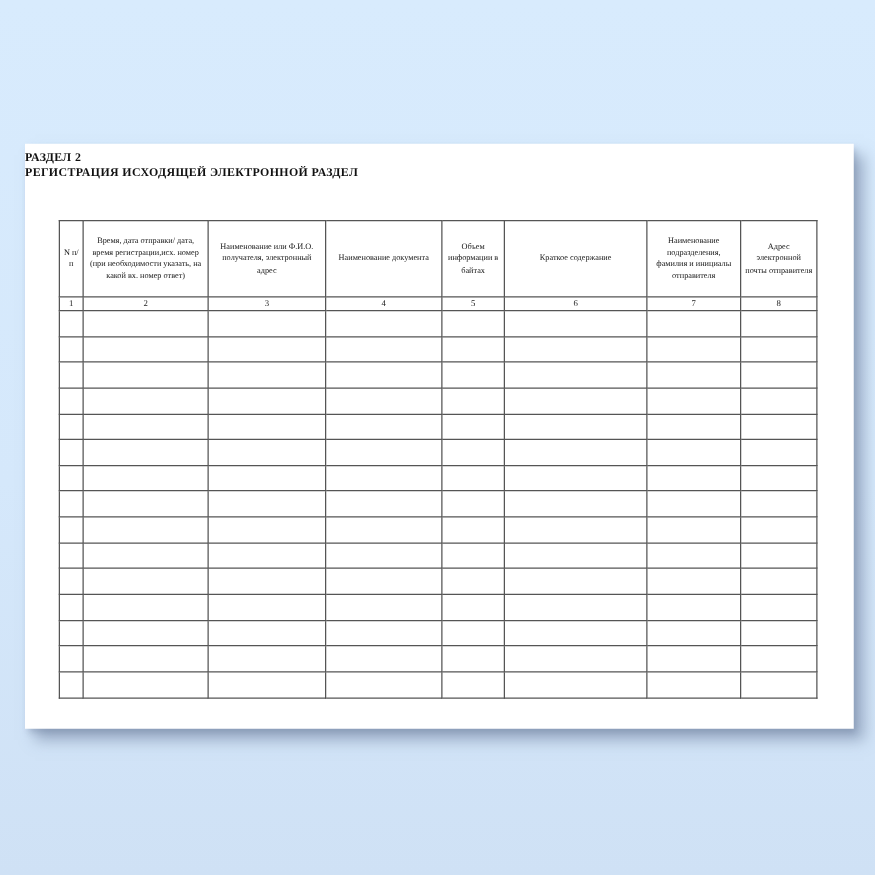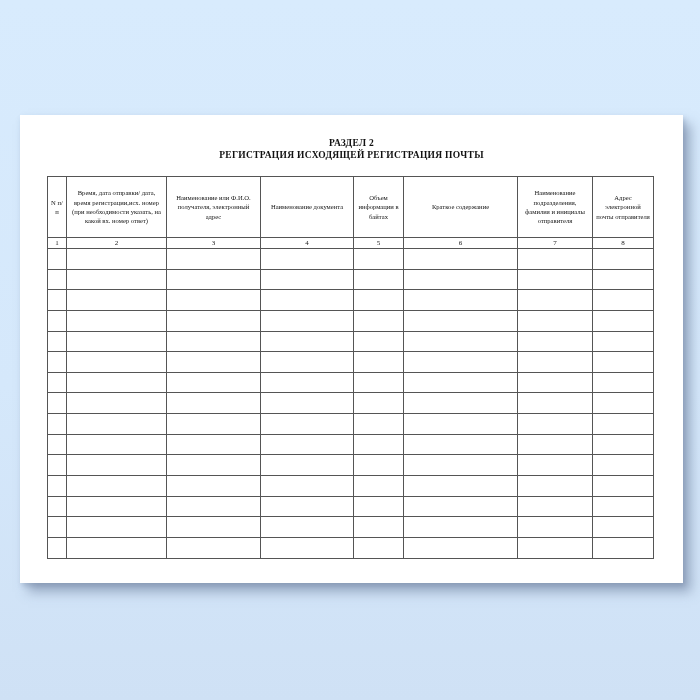--- a/index.html
+++ b/index.html
@@ -21,23 +21,23 @@
     top: 115px;
     width: 663px;
     height: 468px;
     background: #ffffff;
     box-shadow: 8px 9px 11px rgba(98, 116, 148, 0.50),
                 2px 3px 5px rgba(98, 116, 148, 0.30);
   }
   .doc-title {
     position: absolute;
     left: 0;
-    top: 22px;
+    top: 6px;
     width: 100%;
-    text-align: center;
+    text-align: left;
     font-weight: bold;
     font-size: 9.5px;
     line-height: 12px;
     letter-spacing: 0.3px;
     color: #111111;
   }
   table.register {
     position: absolute;
     left: 27px;
     top: 61px;
@@ -70,21 +70,21 @@
     height: 19.65px;
   }
 </style>
 </head>
 <body>
 
 <div class="page">
 
   <div class="doc-title">
     <div>РАЗДЕЛ 2</div>
-    <div>РЕГИСТРАЦИЯ ИСХОДЯЩЕЙ РЕГИСТРАЦИЯ ПОЧТЫ</div>
+    <div>РЕГИСТРАЦИЯ ИСХОДЯЩЕЙ ЭЛЕКТРОННОЙ РАЗДЕЛ</div>
   </div>
 
   <table class="register">
     <colgroup>
         <col style="width: 19px;">
         <col style="width: 100px;">
         <col style="width: 94px;">
         <col style="width: 93px;">
         <col style="width: 50px;">
         <col style="width: 114px;">

